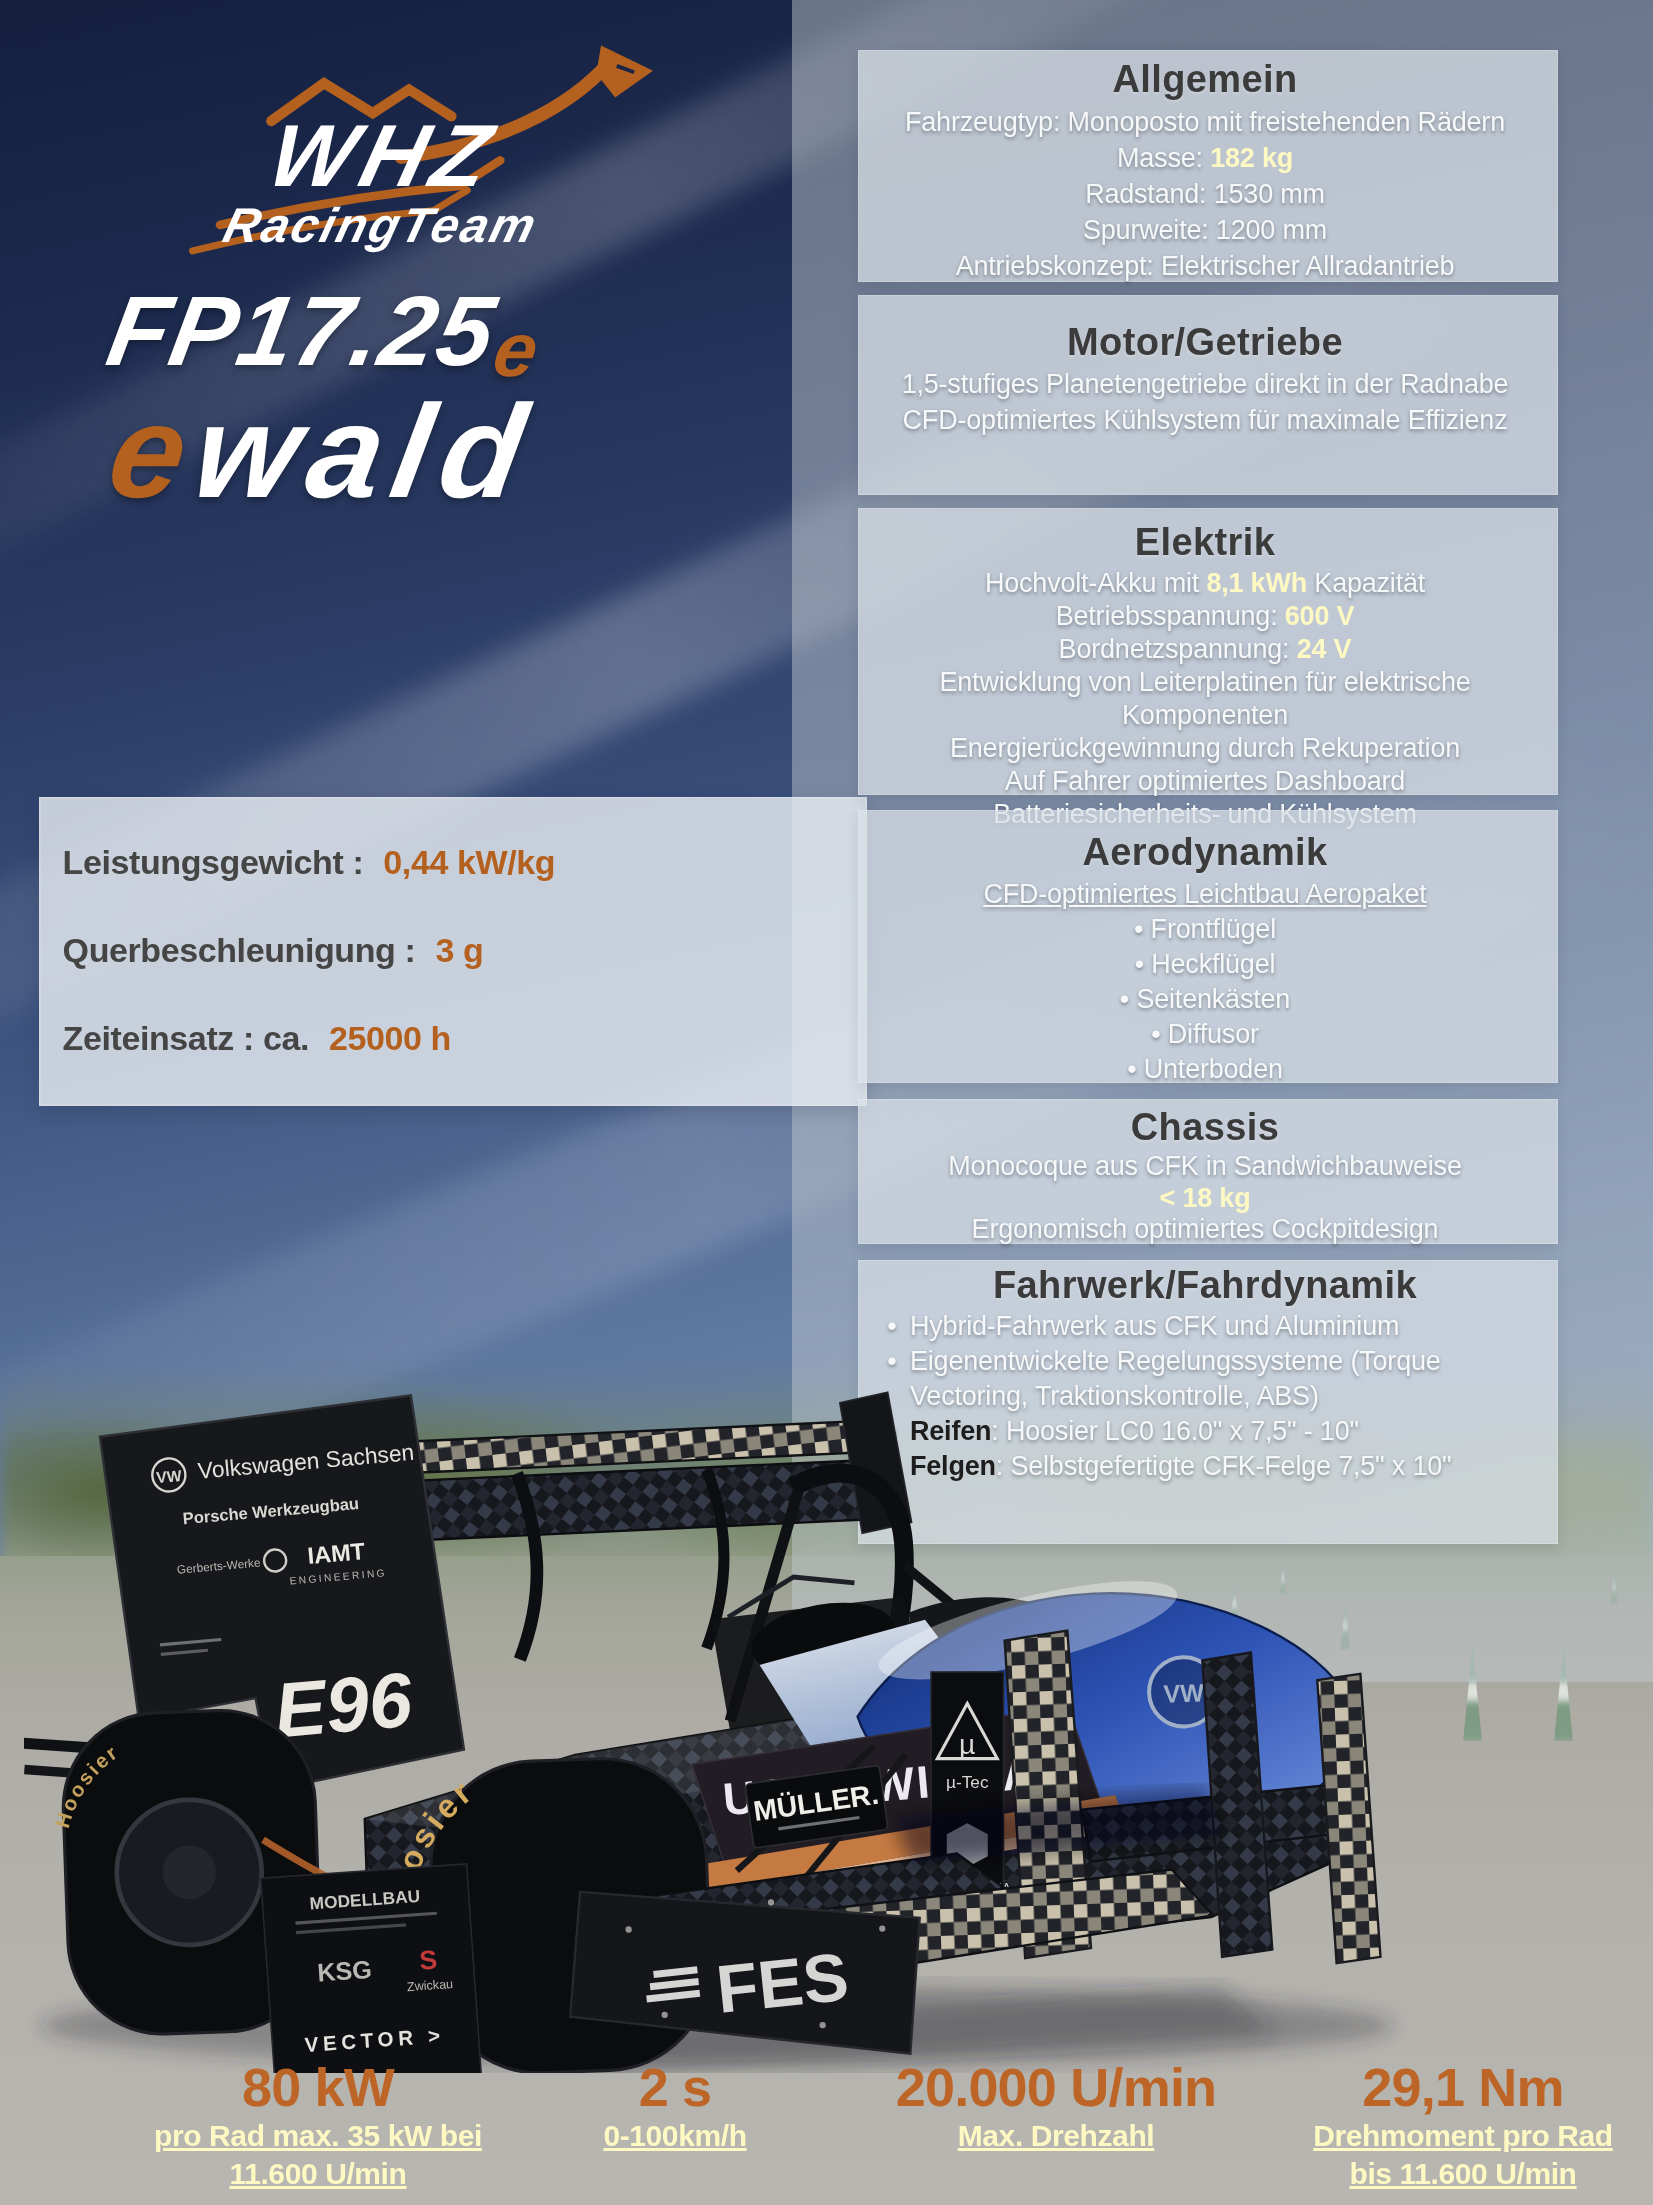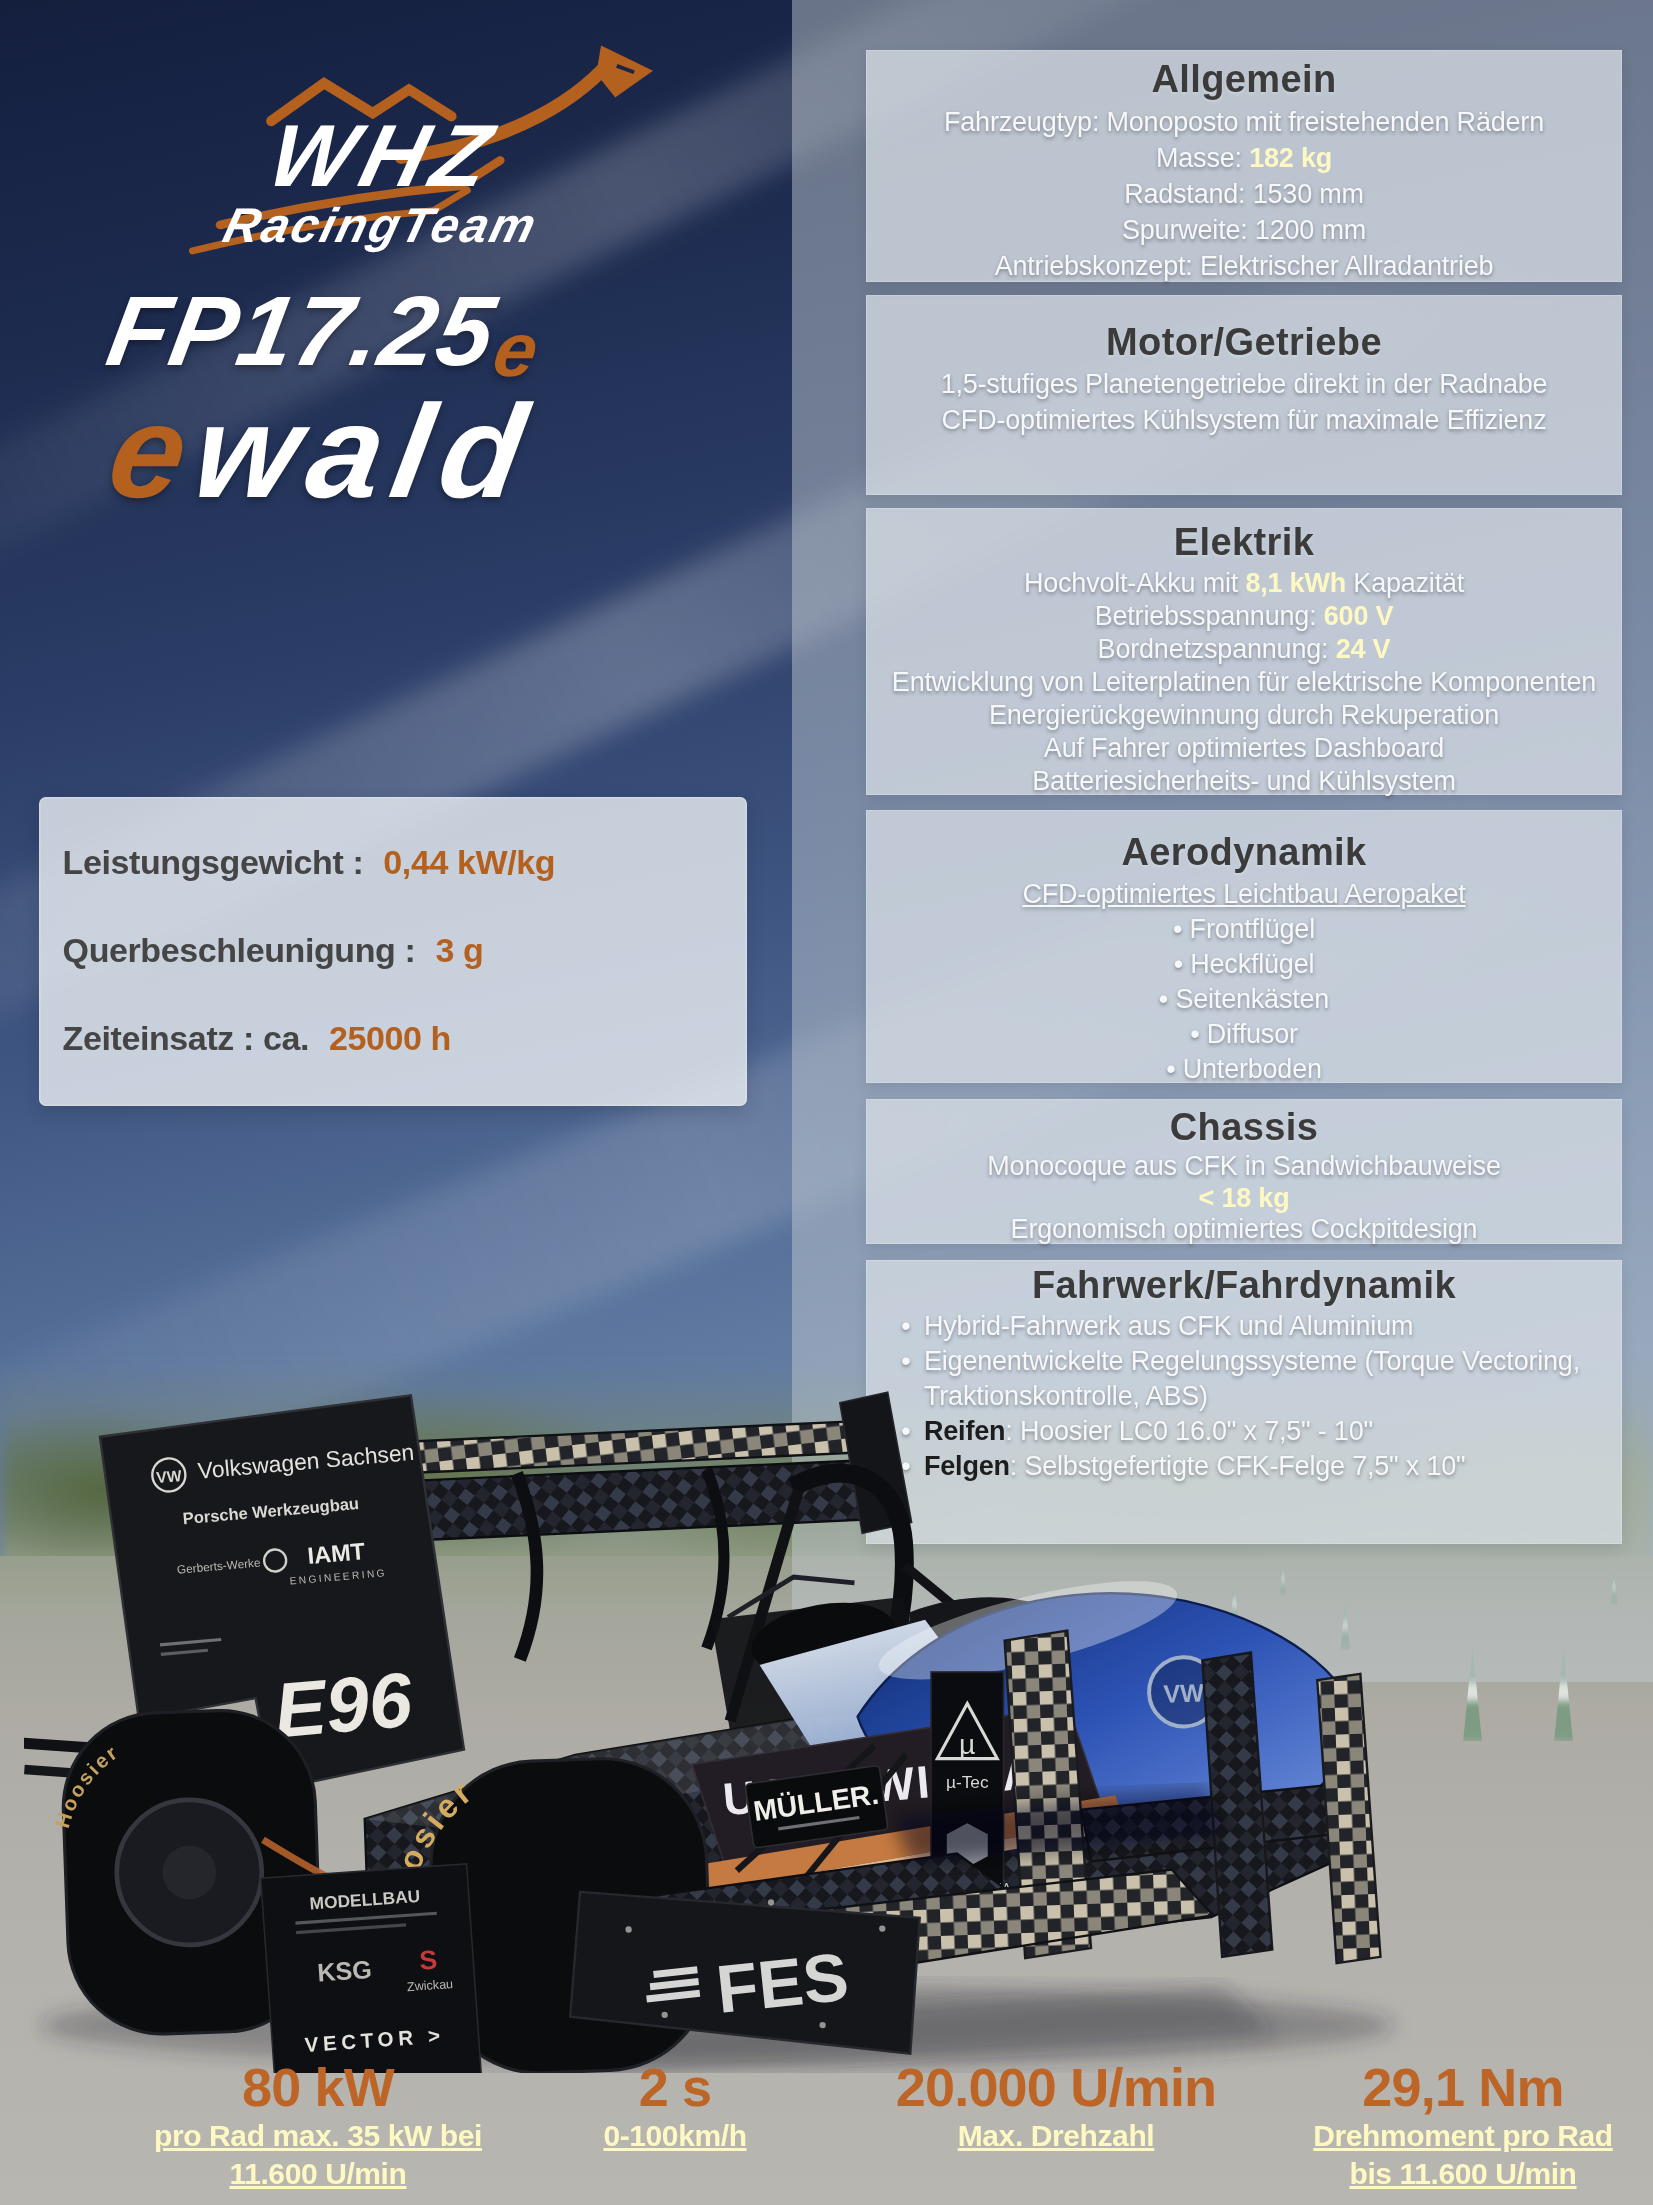--- a/index.html
+++ b/index.html
@@ -37,34 +37,34 @@
   .carcode{position:absolute;left:109px;top:274px;color:#ffffff;font-style:italic;font-weight:700;
     font-size:99px;letter-spacing:1.6px;transform:skewX(-10deg);white-space:nowrap;
     text-shadow:0 3.2px 7.9px rgba(0,0,0,.35);}
   .carcode .suffix{color:#b4601f;font-size:76px;vertical-align:-11px;margin-left:3.2px;}
   .carname{position:absolute;left:112px;top:376px;color:#ffffff;font-style:italic;font-weight:700;
     font-size:132px;letter-spacing:11px;transform:skewX(-10deg);white-space:nowrap;
     text-shadow:0 3.2px 7.9px rgba(0,0,0,.35);}
   .carname .prefix{color:#b4601f;}
 
   
-  .keystats{position:absolute;left:39px;top:797px;width:708px;height:309px;
+  .keystats{position:absolute;left:39px;top:797px;width:828px;height:309px;
     background:rgba(231,235,240,.82);
     box-shadow:inset 0 0 0 1.6px rgba(255,255,255,.22),0 6.3px 17.3px rgba(25,35,55,.18);
-    padding:46px 0 0 23.6px;box-sizing:border-box;border-radius:7px;}
+    padding:46px 0 0 23.6px;box-sizing:border-box;}
   .krow{height:88px;font-size:34px;font-weight:700;letter-spacing:-0.4px;}
   .krow .klabel{color:#454545;}
   .krow .kvalue{color:#b4601f;margin-left:11px;}
 
   
   .spec-column{position:absolute;left:858px;top:0;width:756px;height:1654px;}
-  .spec-box{position:absolute;left:8px;width:756px;box-sizing:border-box;
+  .spec-box{position:absolute;left:0;width:700px;box-sizing:border-box;
     background:rgba(216,222,229,.74);
     box-shadow:inset 0 0 0 0.8px rgba(255,255,255,.25),0 4.7px 12.6px rgba(30,40,60,.12);
-    padding-left:22px;padding-right:22px;}
+    padding-left:16px;padding-right:22px;}
   .spec-title{text-align:center;font-size:38px;line-height:46px;font-weight:700;color:#3b3b3b;
     letter-spacing:0.4px;margin-bottom:1.6px;text-shadow:0 1.6px 3.2px rgba(255,255,255,.25);}
   .spec-line{text-align:center;font-size:27px;color:#f7f8f9;letter-spacing:-0.2px;
     text-shadow:0 1.6px 3.9px rgba(40,45,55,.45);}
   .spec-line .accent{color:#fef9c3;font-weight:700;text-shadow:none;}
   .spec-line .dark{color:#1d1d1d;font-weight:700;text-shadow:none;}
   .spec-line.left{text-align:left;}
   .spec-line.bullet{display:flex;}
   .spec-line .blt{width:36px;text-align:center;flex:0 0 36px;}
   .spec-line .btext{flex:1;}

